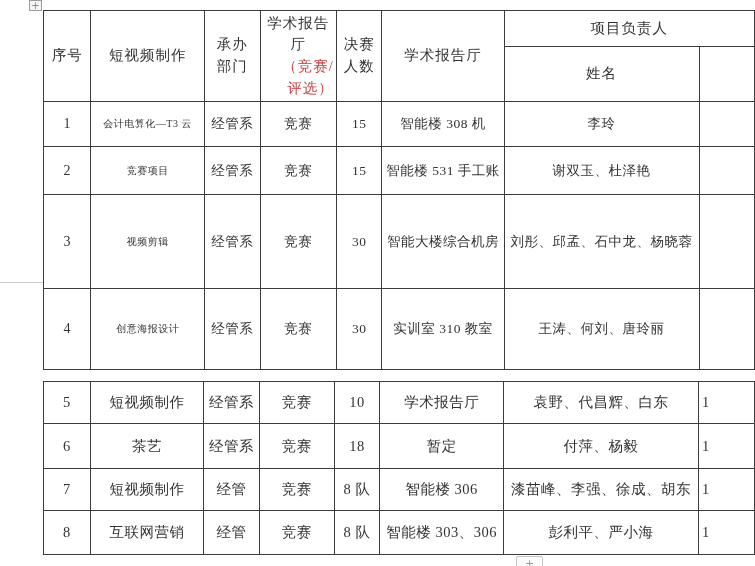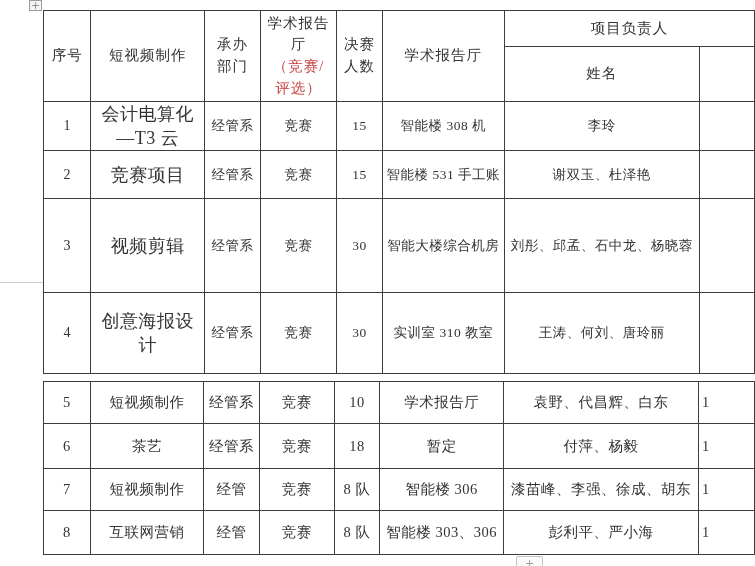--- a/index.html
+++ b/index.html
@@ -13,25 +13,25 @@
   #t1{top:10px;}
   #t2{top:381px;}
   th,td{
     border:1px solid #3c3c3c;
     text-align:center;vertical-align:middle;
     padding:0 2px;overflow:hidden;
     font-weight:400;
   }
   th{font-size:14.5px;letter-spacing:1px;line-height:1.5;}
   #t1 td{font-size:13.5px;letter-spacing:0.5px;}
-  #t1 td.cell-project{font-size:18px;}
+  #t1 td.cell-project{font-size:10px;}
   #t1 td.cell-no{font-size:14px;}
   #t2 td{font-size:14.5px;letter-spacing:0.5px;}
   td.cell-phone{text-align:left;padding:0 0 0 3px;font-size:13.5px;}
-  .red{color:#c64040;}
+  .red{color:#c64040;text-align:right;}
   .mline{display:block;}
 
   
   .move-handle{
     position:absolute;left:29px;top:0;width:13px;height:11px;
     border:1px solid #9c9c9c;background:#f4f4f4;
     display:flex;align-items:center;justify-content:center;
     box-sizing:border-box;
   }
   .move-handle .cross{

